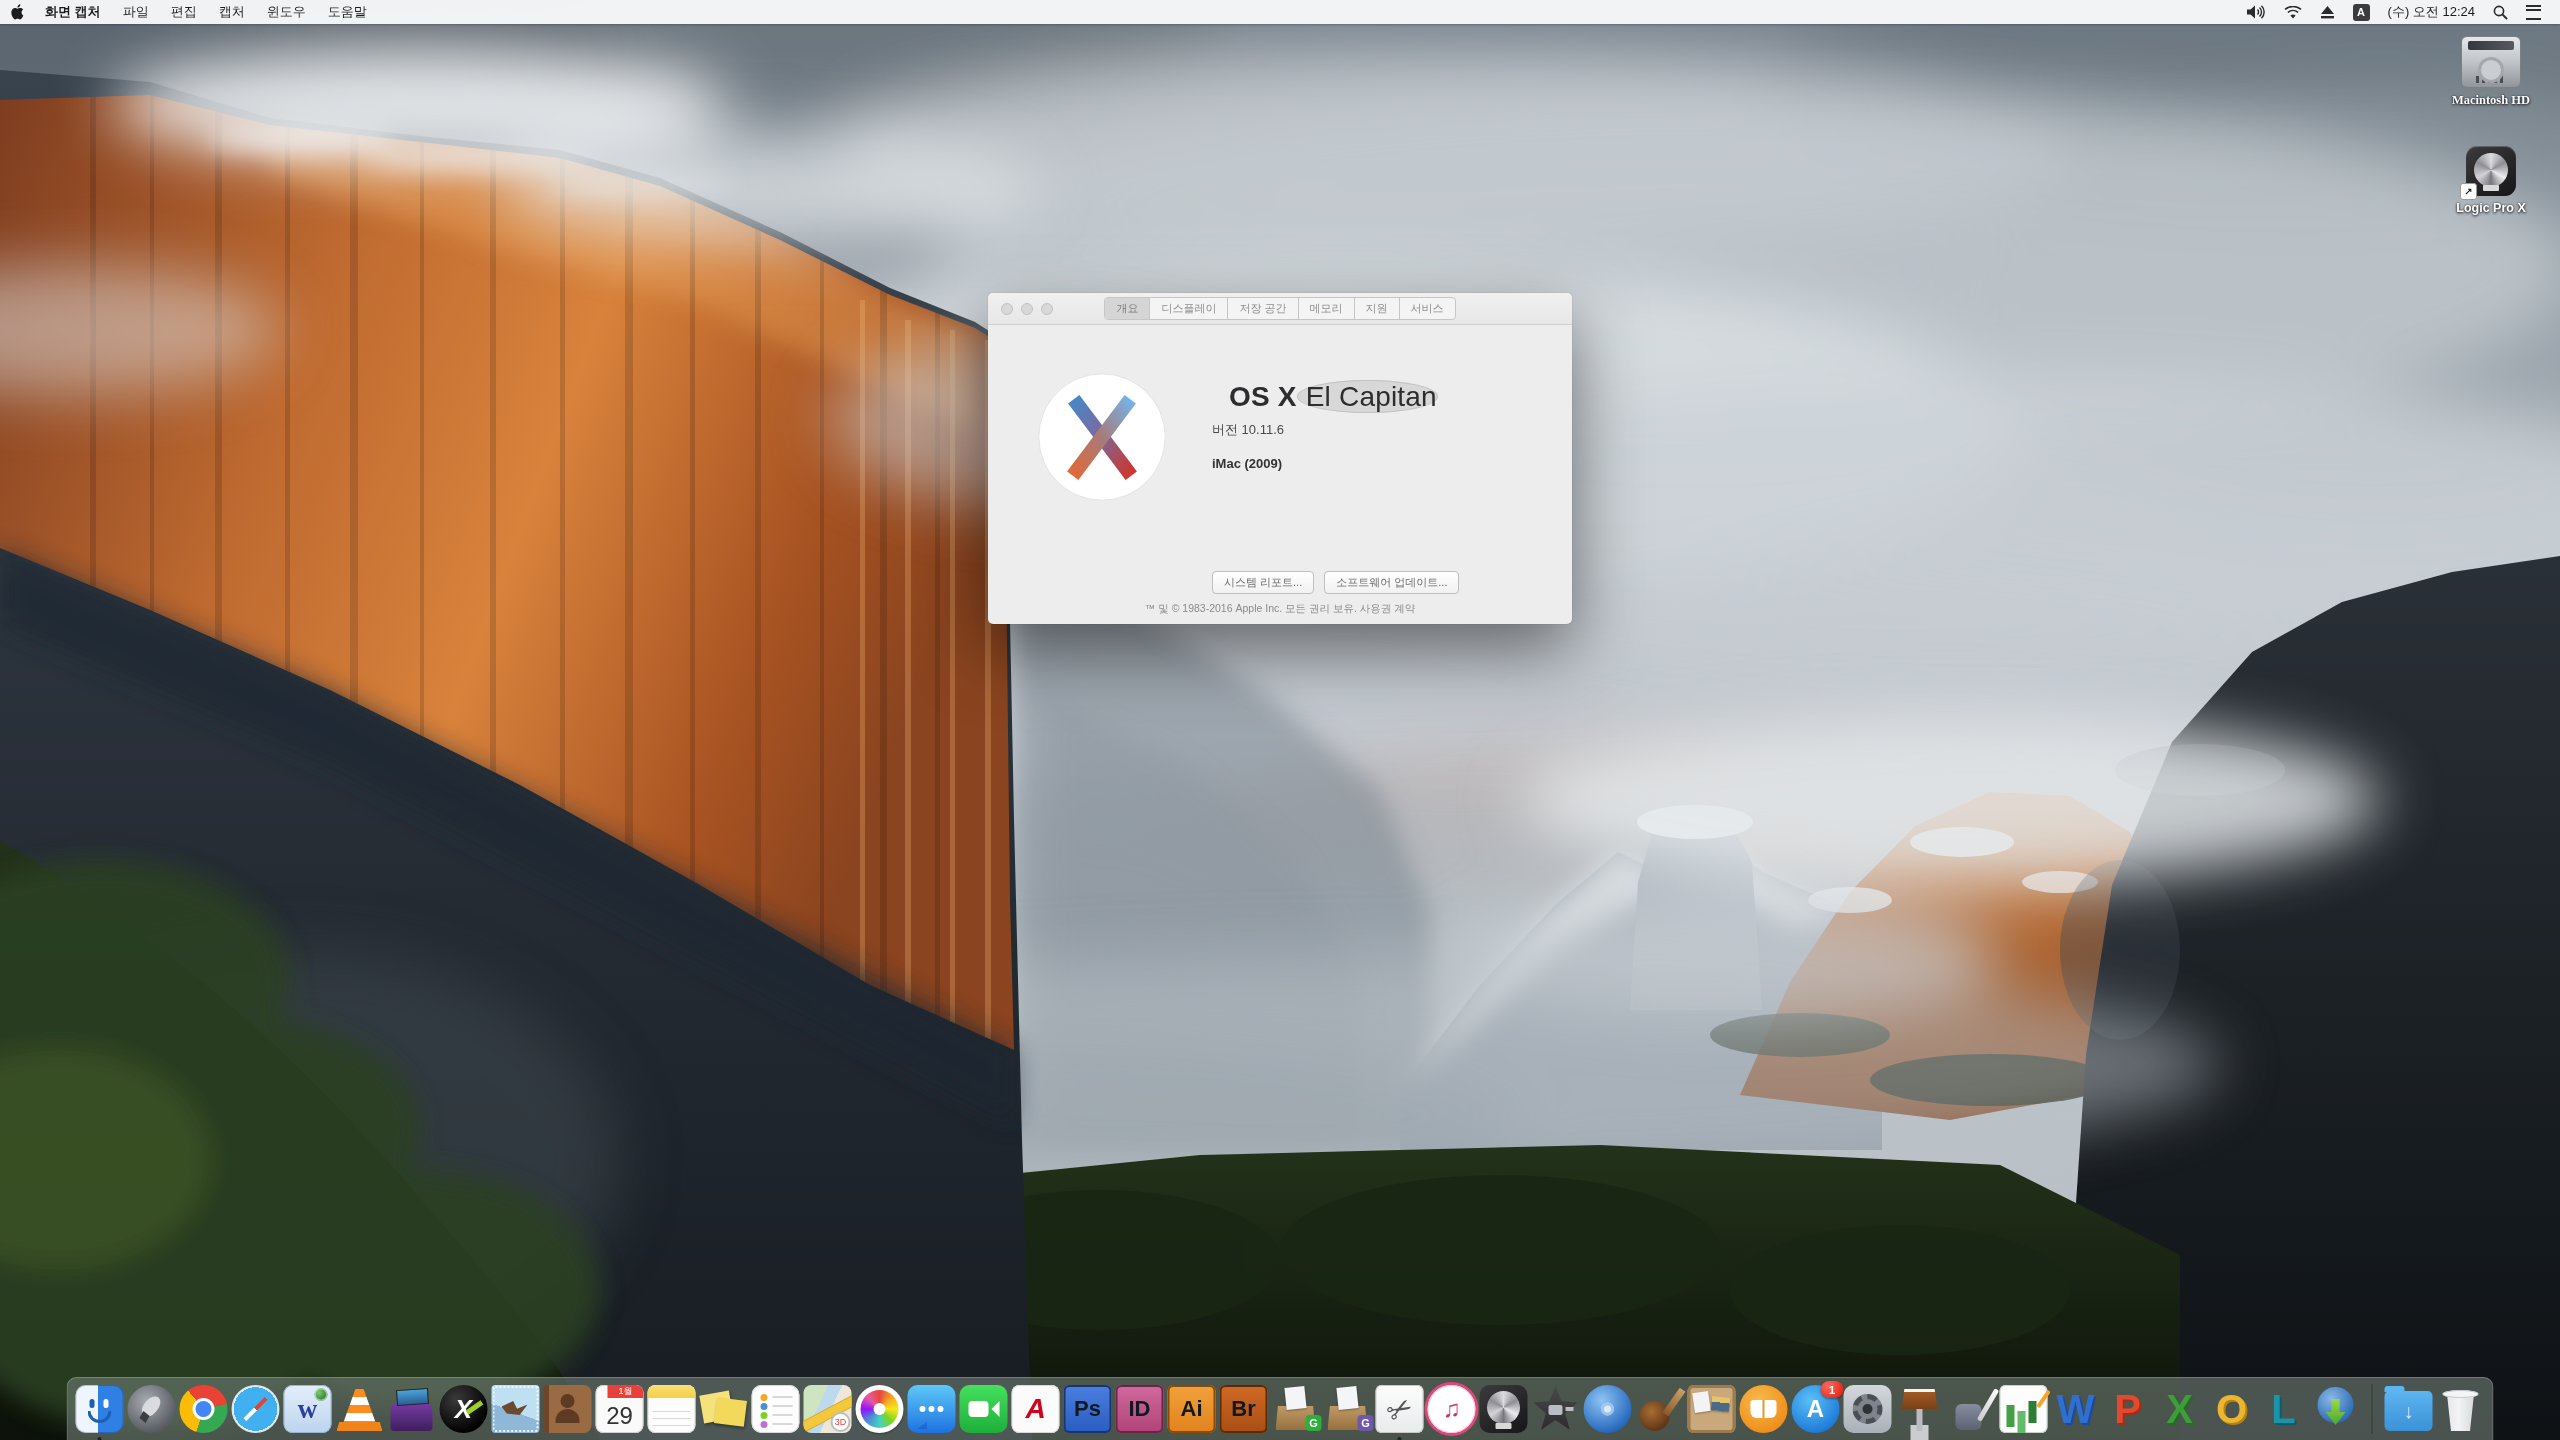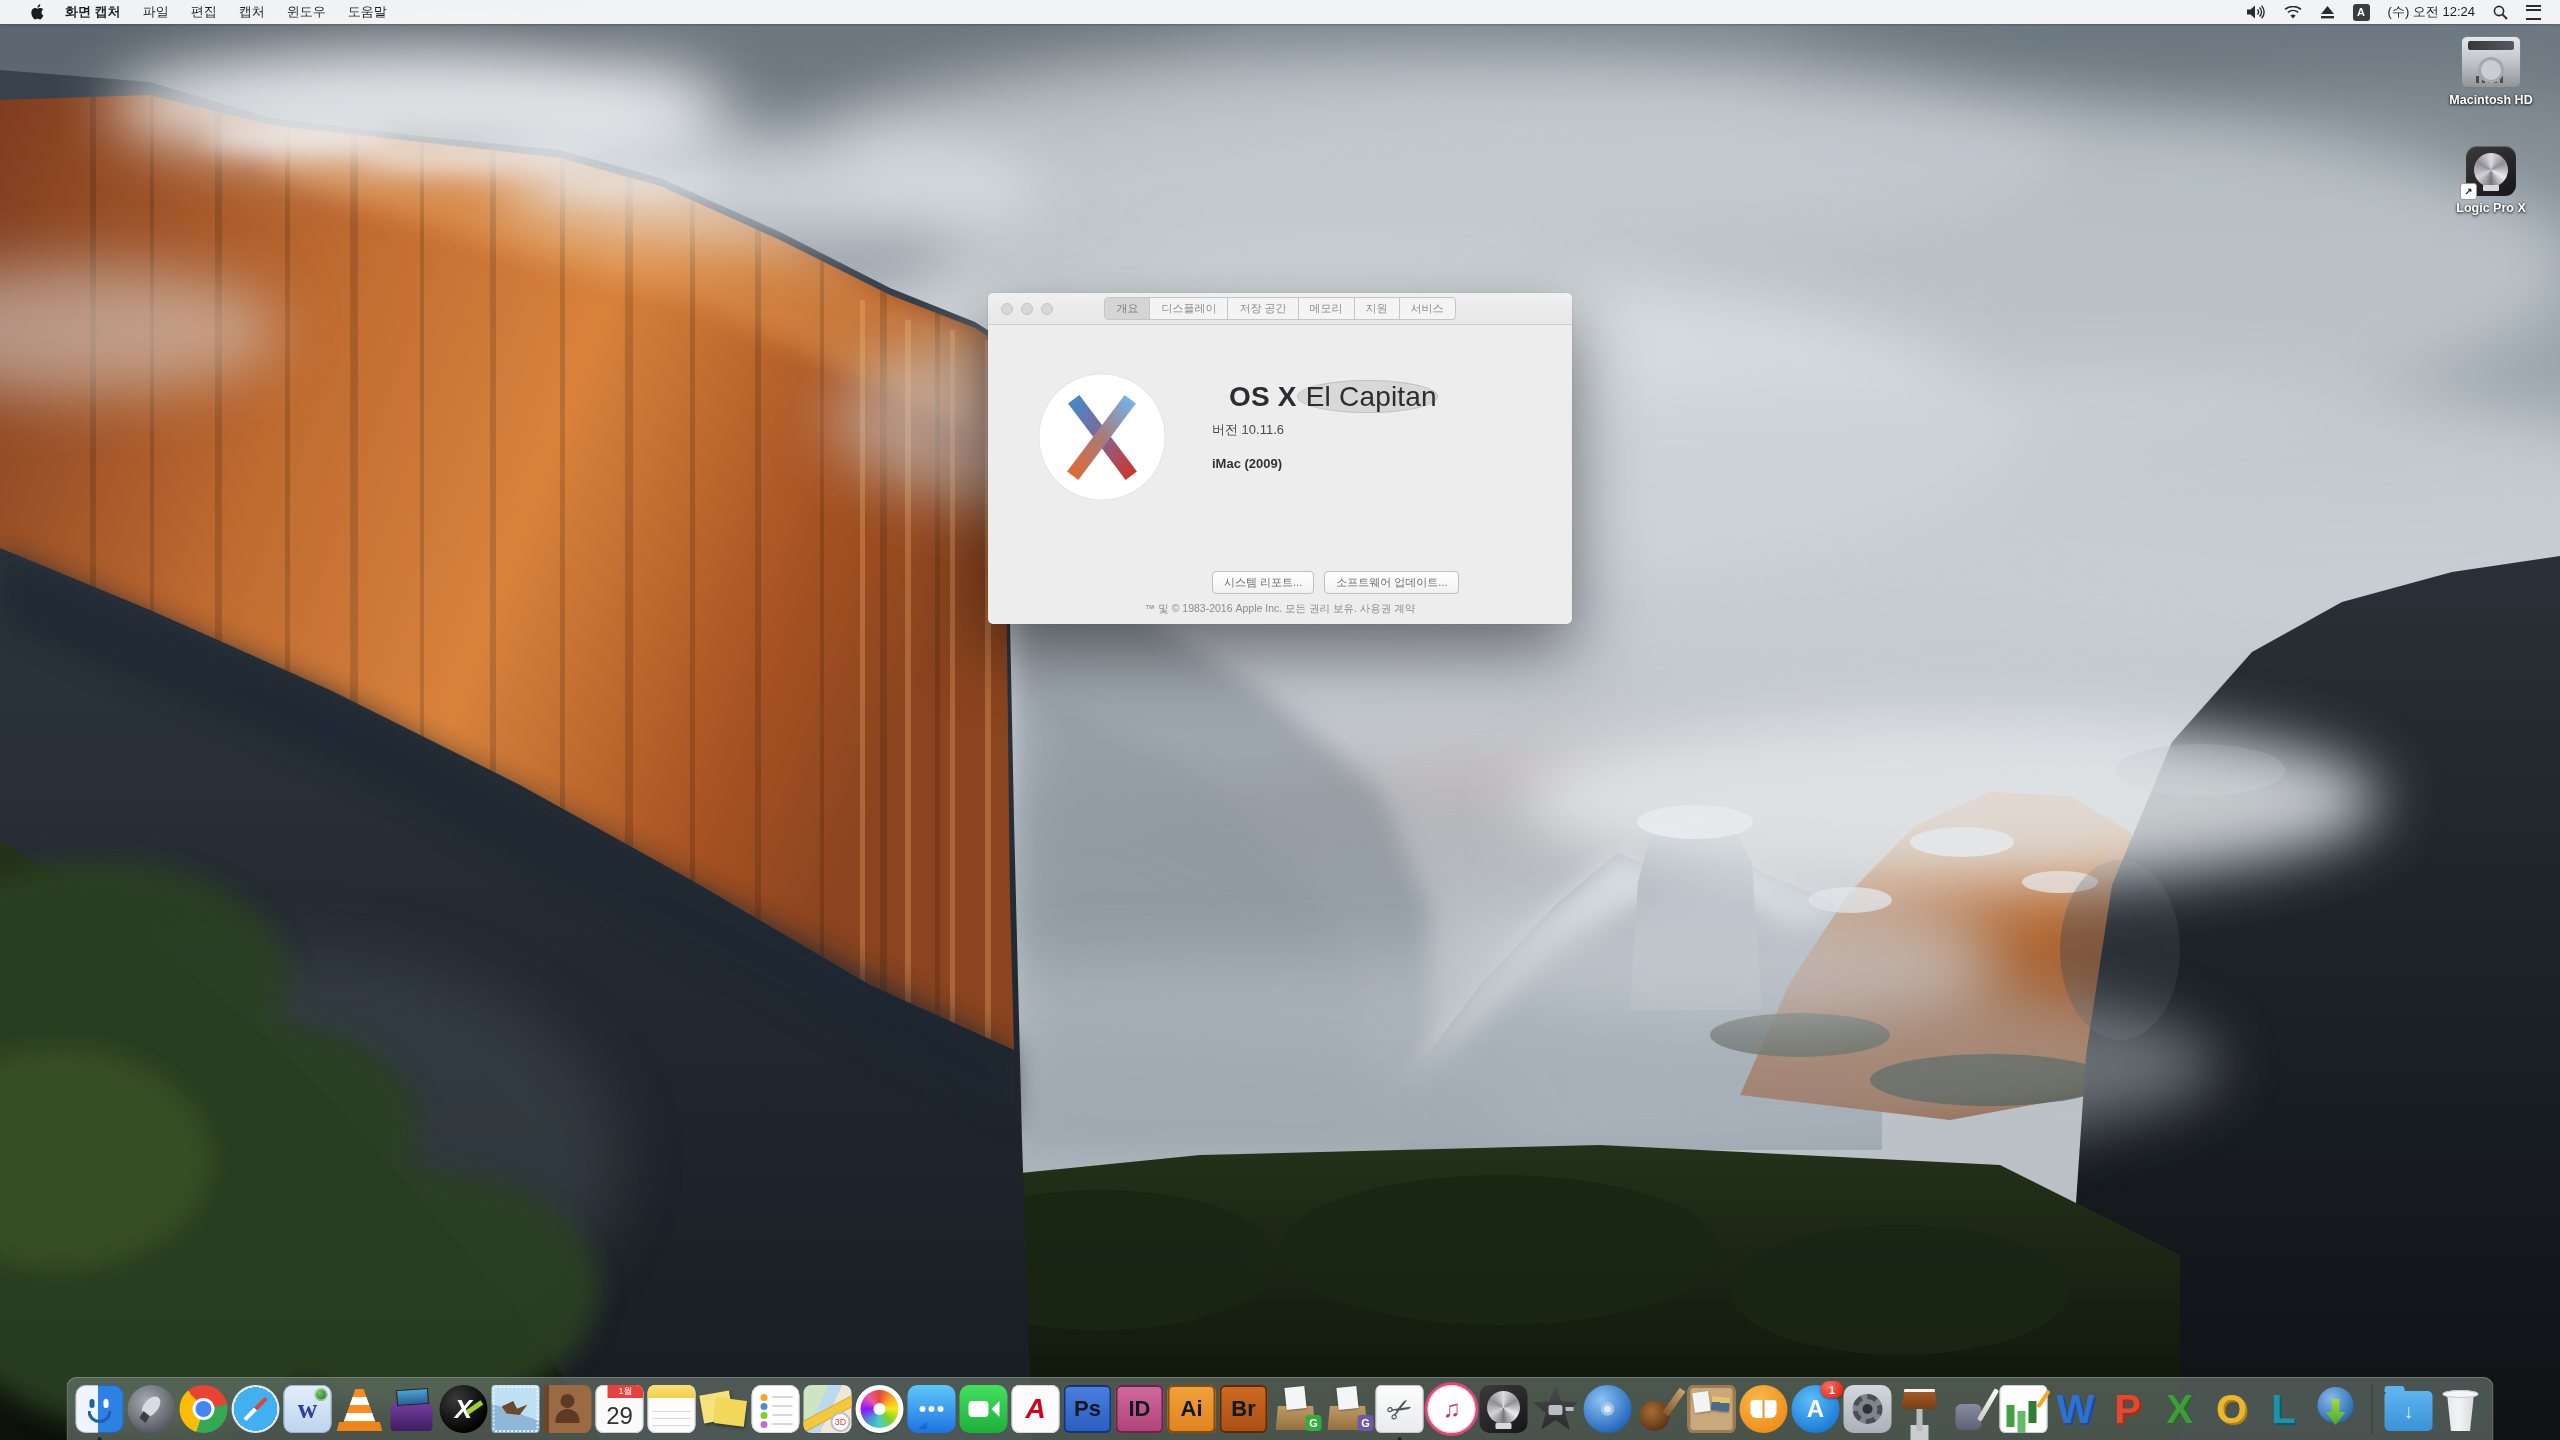--- a/index.html
+++ b/index.html
@@ -5,21 +5,21 @@
   html,body{margin:0;padding:0;width:2560px;height:1440px;overflow:hidden;
     font-family:"Liberation Sans","DejaVu Sans",sans-serif;background:#9aa4ad;}
   .screen{position:relative;width:2560px;height:1440px;overflow:hidden;}
 
   
   #wallpaper{position:absolute;inset:0;z-index:0;}
 
   
   .menubar{position:absolute;left:0;top:0;right:0;height:24px;z-index:40;
     background:rgba(246,247,248,.97);display:flex;align-items:center;
-    box-shadow:0 1px 2px rgba(0,0,0,.25);font-size:13px;color:#1d1d1f;padding-left:20px;}
+    box-shadow:0 1px 2px rgba(0,0,0,.25);font-size:13px;color:#1d1d1f;}
   .mb-left{display:flex;align-items:center;height:100%;}
   .apple{width:34px;display:flex;justify-content:center;align-items:center;height:100%;}
   .mb-item{padding:0 11px;height:100%;display:flex;align-items:center;white-space:nowrap;}
   .mb-item.app{font-weight:bold;}
   .mb-right{margin-left:auto;display:flex;align-items:center;height:100%;padding-right:10px;}
   .st{height:100%;display:flex;align-items:center;padding:0 9px;}
   .inputsrc{width:17px;height:17px;background:#3c3c3e;color:#fff;border-radius:3px;
     font-size:11px;font-weight:bold;display:flex;align-items:center;justify-content:center;padding:0;}
   .st.inputwrap{padding:0 9px;}
   .clock{font-size:13px;color:#1d1d1f;white-space:nowrap;}
@@ -478,21 +478,21 @@
           <line x1="9.5" y1="9.5" x2="14" y2="14" stroke="#2b2b2b" stroke-width="1.8"></line>
         </svg>
       </div>
       <div class="st">
         <div class="nc-icon"></div>
       </div>
     </div>
   </div>
 
   <div id="desk-icons">
-      <div class="desk-icon" style="left: 2436px; top: 36px;">
+      <div class="desk-icon" style="left: 2436px; top: 36px; font-family: Liberation Serif, serif;">
         <div class="hd-body">
           <div class="hd-vents"></div>
         </div>
         <div class="desk-label">Macintosh HD</div>
       </div>
       <div class="desk-icon" style="left: 2436px; top: 146px;">
         <div class="lg-body">
           <div class="alias-badge">↗</div>
         </div>
         <div class="desk-label">Logic Pro X</div>

